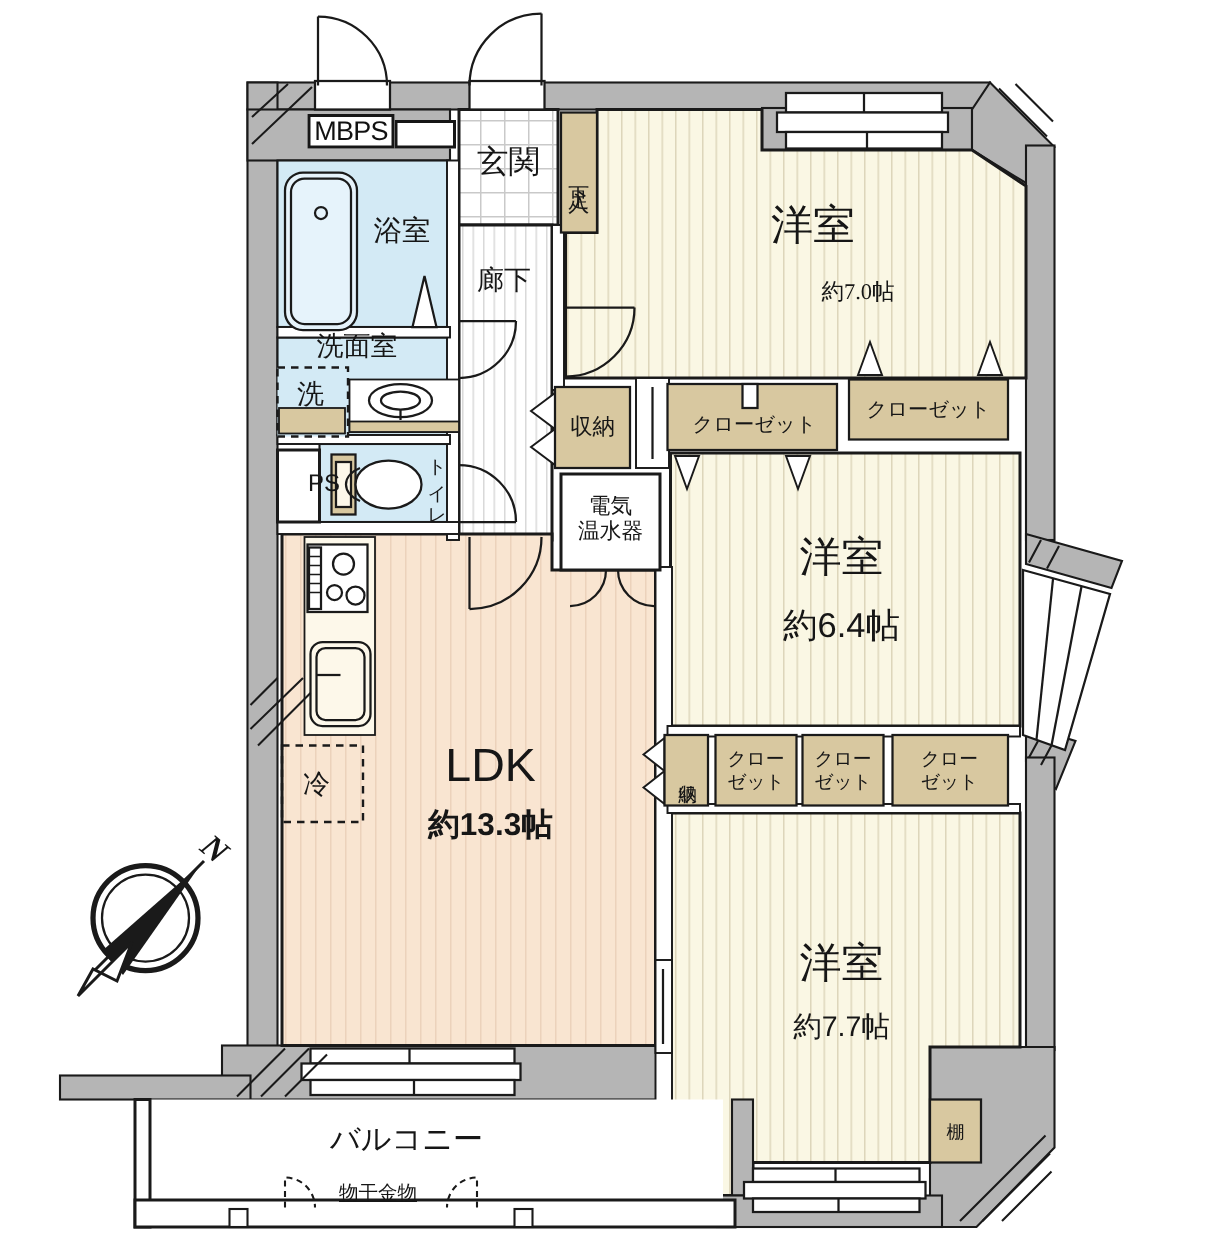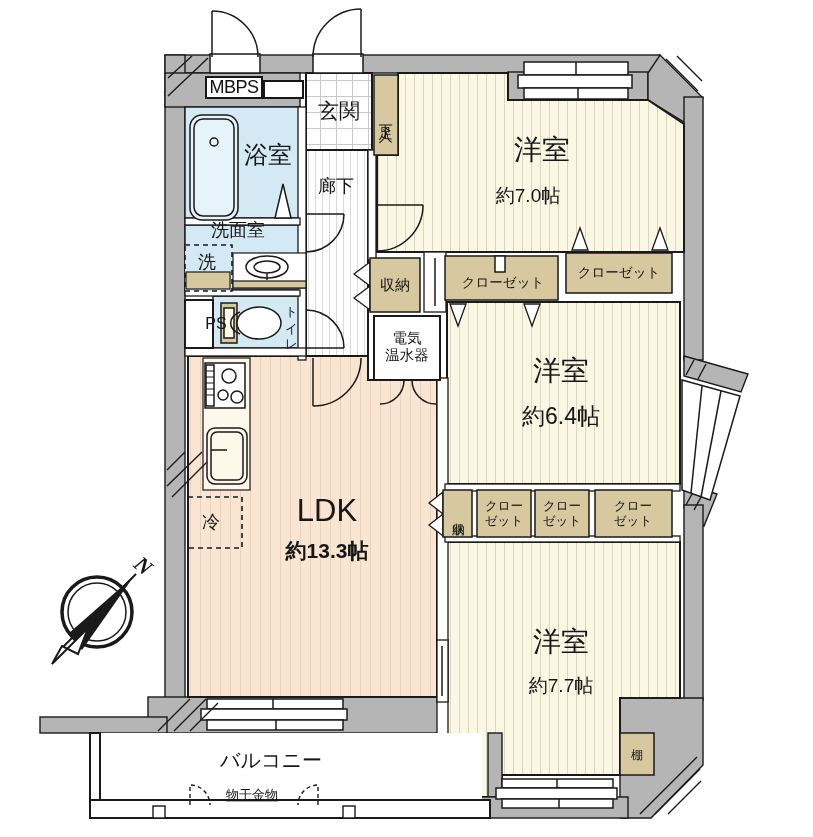--- a/index.html
+++ b/index.html
@@ -257,34 +257,34 @@
     <polygon points="134,576 68,634 82,650" fill="var(--line)"></polygon>
     <polygon points="52,664 88,628 78,654 62,646" fill="#ffffff" stroke="var(--line)" stroke-width="2"></polygon>
   </g>
 </svg>
 
 <div class="box" style="left:205px;top:76px;width:58px;height:23px;font-size:18px;letter-spacing:-0.5px;">
   <span>MBPS</span>
 </div>
 <div class="box" style="left:263px;top:80px;width:41px;height:19px;"></div>
 
-<div class="lbl" style="left:339px;top:111px;font-size:21px;">玄関</div>
+<div class="lbl" style="left:339px;top:111px;font-size:21px;font-family:Liberation Mono, monospace;">玄関</div>
 <div class="lbl vert" style="left:386px;top:116px;font-size:14px;">下足入</div>
 <div class="lbl" style="left:336px;top:187px;font-size:18px;">廊下</div>
-<div class="lbl" style="left:268px;top:155px;font-size:24px;">浴室</div>
+<div class="lbl" style="left:268px;top:155px;font-size:19px;">浴室</div>
 <div class="lbl" style="left:238px;top:231px;font-size:18px;text-align:center;">洗面室</div>
 <div class="lbl" style="left:207px;top:263px;font-size:18px;">洗</div>
 <div class="lbl" style="left:216px;top:324px;font-size:16px;">PS</div>
 <div class="lbl vert" style="left:291px;top:322px;font-size:12.5px;">トイレ</div>
 <div class="lbl" style="left:395px;top:285px;font-size:15px;">収納</div>
 <div class="lbl pre" style="left:407px;top:347px;font-size:14.5px;">電気
 温水器</div>
 
 <div class="lbl" style="left:542px;top:150px;font-size:28px;">洋室</div>
-<div class="lbl" style="left:528px;top:196px;font-size:19px;">約7.0帖</div>
+<div class="lbl" style="left:572px;top:196px;font-size:15px;font-family:Liberation Serif, serif;">約7.0帖</div>
 <div class="lbl" style="left:503px;top:283px;font-size:13.5px;">クローゼット</div>
 <div class="lbl" style="left:619px;top:273px;font-size:13.5px;">クローゼット</div>
 
 <div class="lbl" style="left:561px;top:371px;font-size:28px;">洋室</div>
 <div class="lbl" style="left:561px;top:417px;font-size:23px;">約6.4帖</div>
 
 <div class="lbl vert" style="left:458px;top:513px;font-size:12.5px;letter-spacing:0;">収納</div>
 <div class="lbl pre" style="left:504px;top:514px;font-size:12.5px;">クロー
 ゼット</div>
 <div class="lbl pre" style="left:562px;top:514px;font-size:12.5px;">クロー

